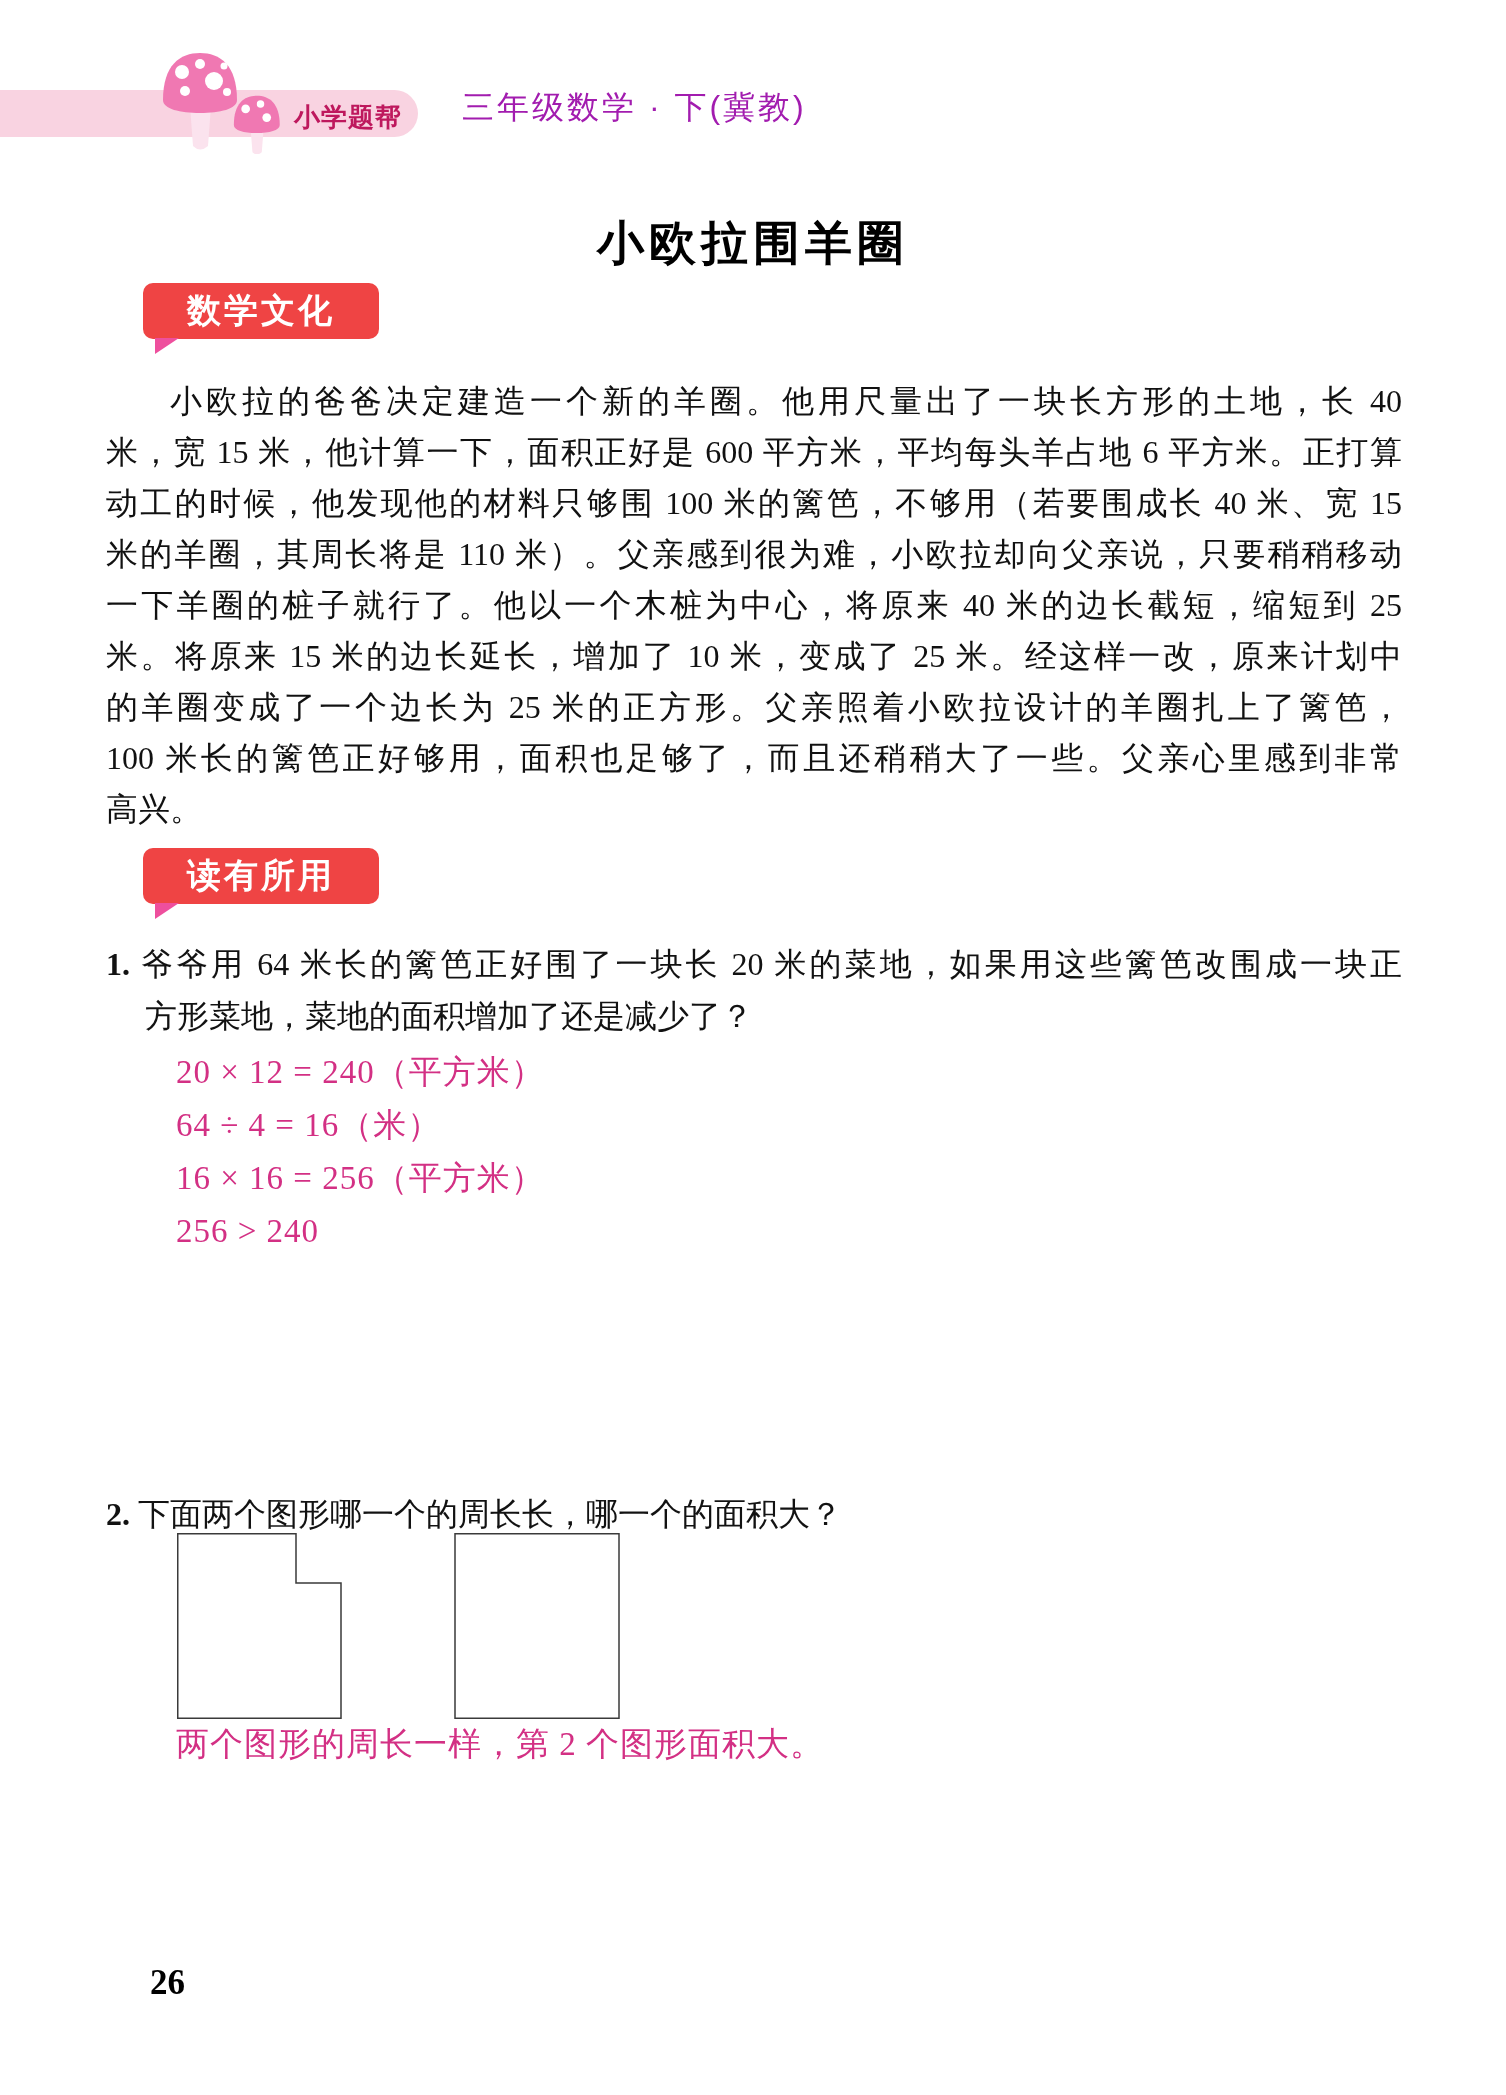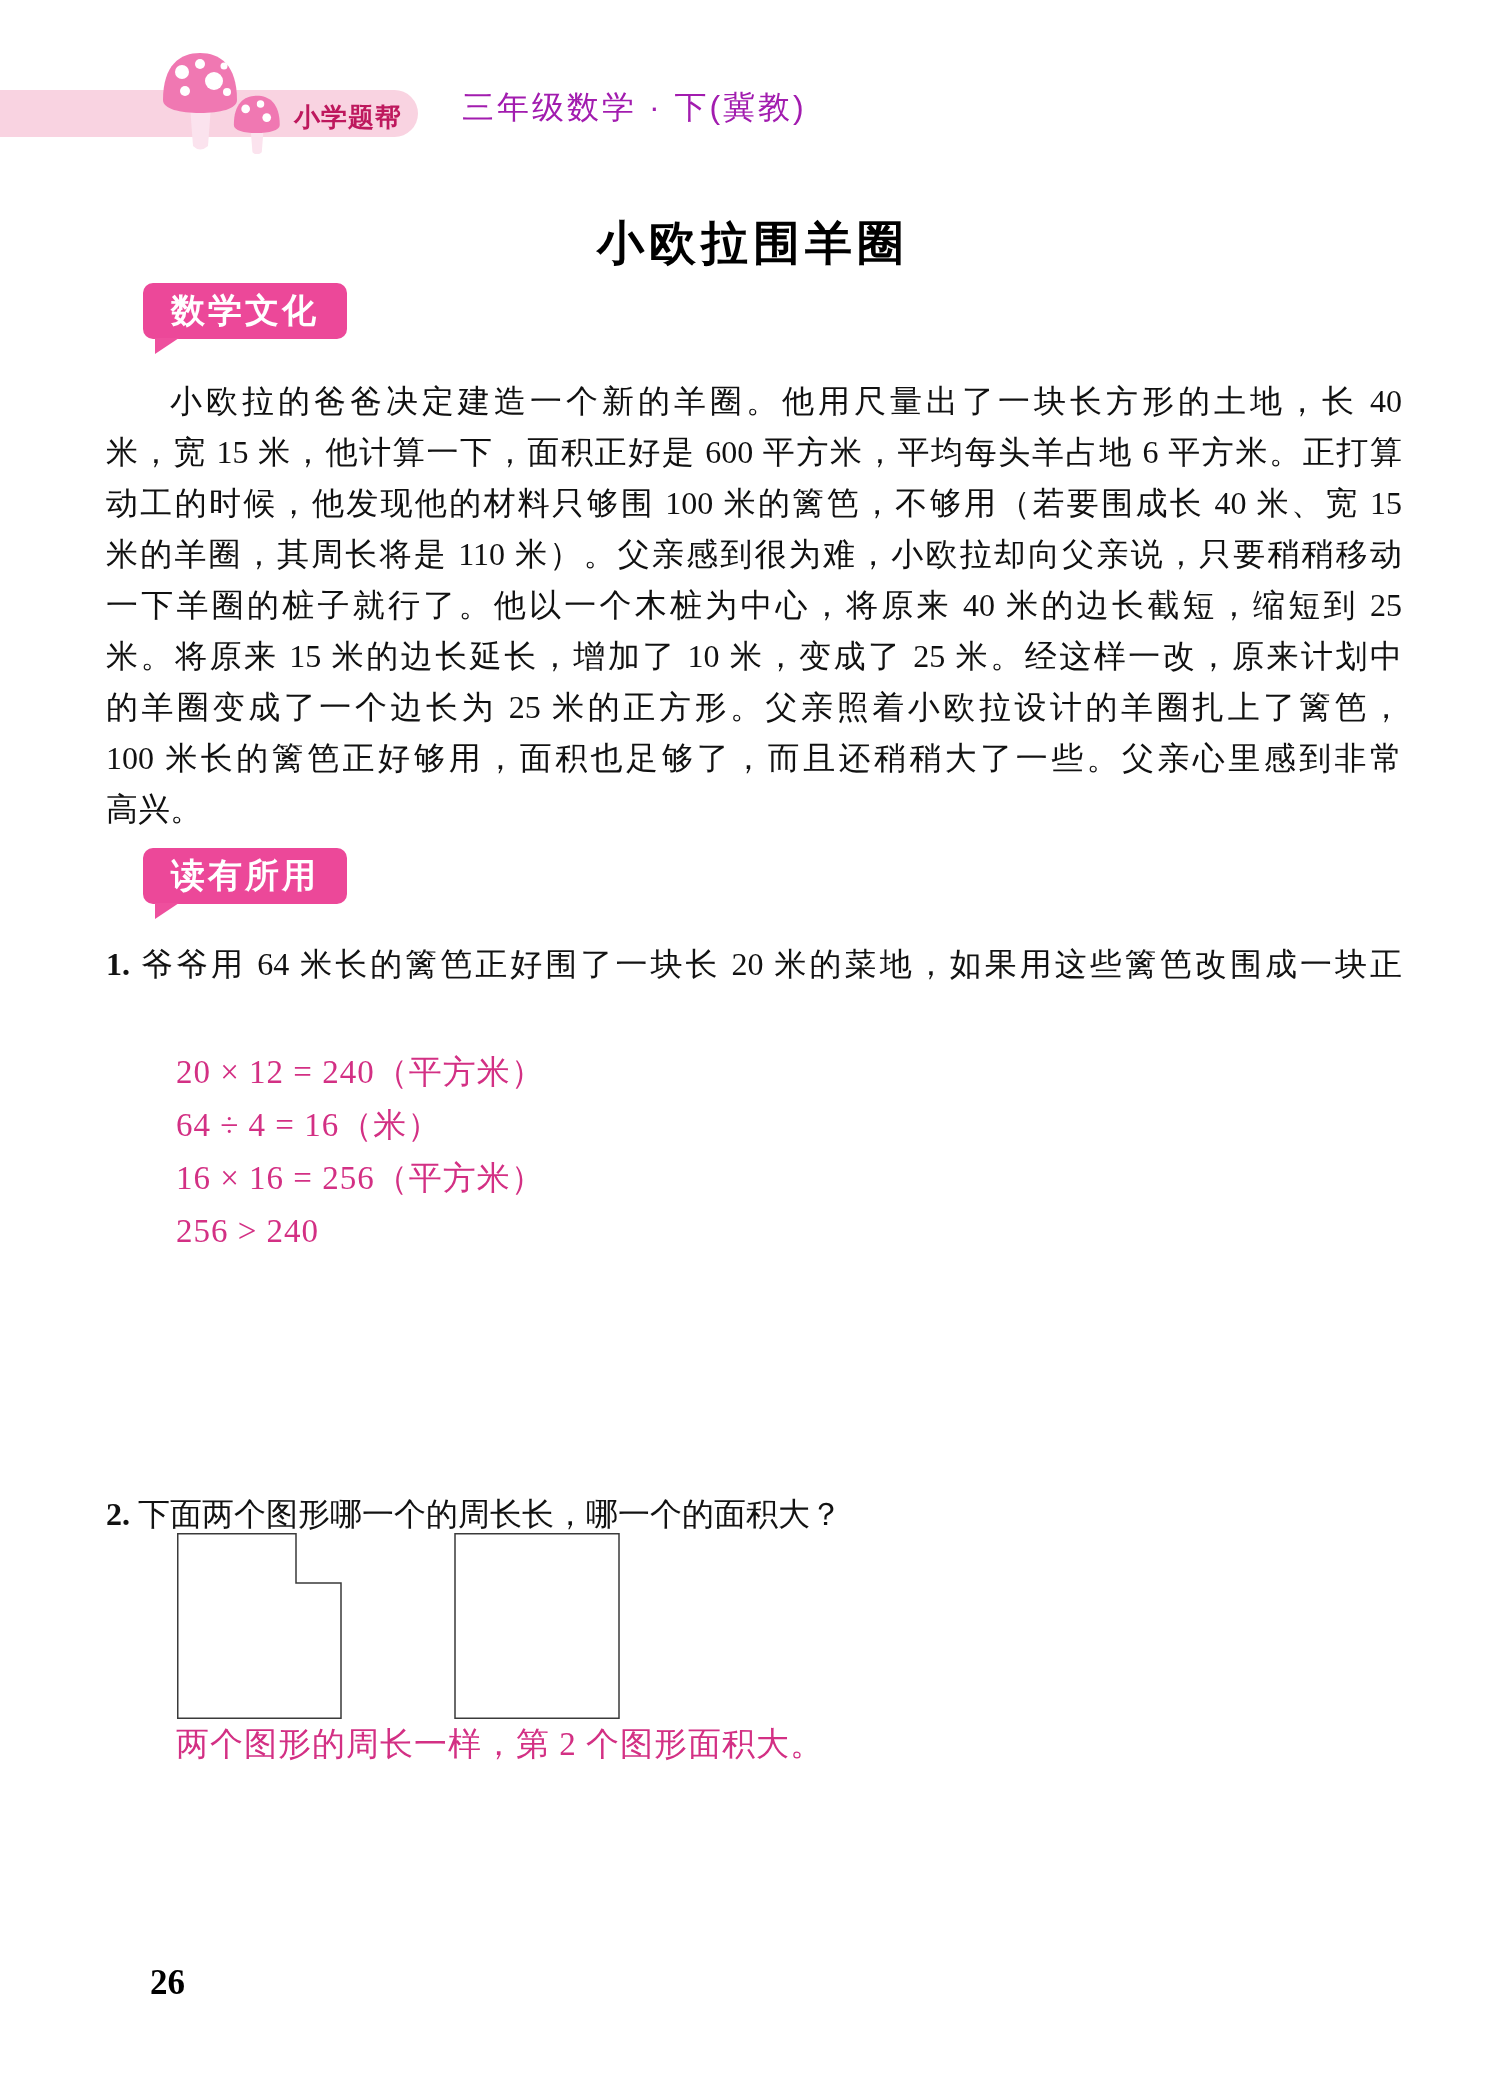--- a/index.html
+++ b/index.html
@@ -27,22 +27,22 @@
   }
   
   .page-title {
     position:absolute; left:0; top:212px; width:100%;
     text-align:center;
     font-family:"Liberation Sans","DejaVu Sans",sans-serif;
     font-size:47px; font-weight:bold; letter-spacing:5px; color:#000;
   }
   
   .badge {
-    position:absolute; left:143px; width:204px; height:56px;
-    background:#ec4899; border-radius:10px;
+    position:absolute; left:143px; width:236px; height:56px;
+    background:#ef4444; border-radius:10px;
     color:#ffffff;
     font-family:"Liberation Sans","DejaVu Sans",sans-serif;
     font-size:34px; font-weight:bold; letter-spacing:3px;
     display:flex; align-items:center; justify-content:center;
   }
   .badge::after {
     content:""; position:absolute; left:12px; bottom:-15px;
     width:0; height:0;
     border-top:16px solid #ee4f9d; border-right:24px solid transparent;
   }
@@ -121,20 +121,21 @@
     <div class="jl">米。将原来 15 米的边长延长，增加了 10 米，变成了 25 米。经这样一改，原来计划中</div>
     <div class="jl">的羊圈变成了一个边长为 25 米的正方形。父亲照着小欧拉设计的羊圈扎上了篱笆，</div>
     <div class="jl">100 米长的篱笆正好够用，面积也足够了，而且还稍稍大了一些。父亲心里感到非常</div>
     <div>高兴。</div>
   </div>
 
   <div class="badge badge-reading">读有所用</div>
 
   <div class="problem1">
     <div class="jl"><span class="pnum">1.</span> <span>爷爷用 64 米长的篱笆正好围了一块长 20 米的菜地，如果用这些篱笆改围成一块正</span></div>
+    <div class="pline2">方形菜地，菜地的面积增加了还是减少了？</div>
   </div>
 
   <div class="solution">
     <div>20 × 12 = 240（平方米）</div>
     <div>64 ÷ 4 = 16（米）</div>
     <div>16 × 16 = 256（平方米）</div>
     <div>256 &gt; 240</div>
   </div>
 
   <div class="problem2">

